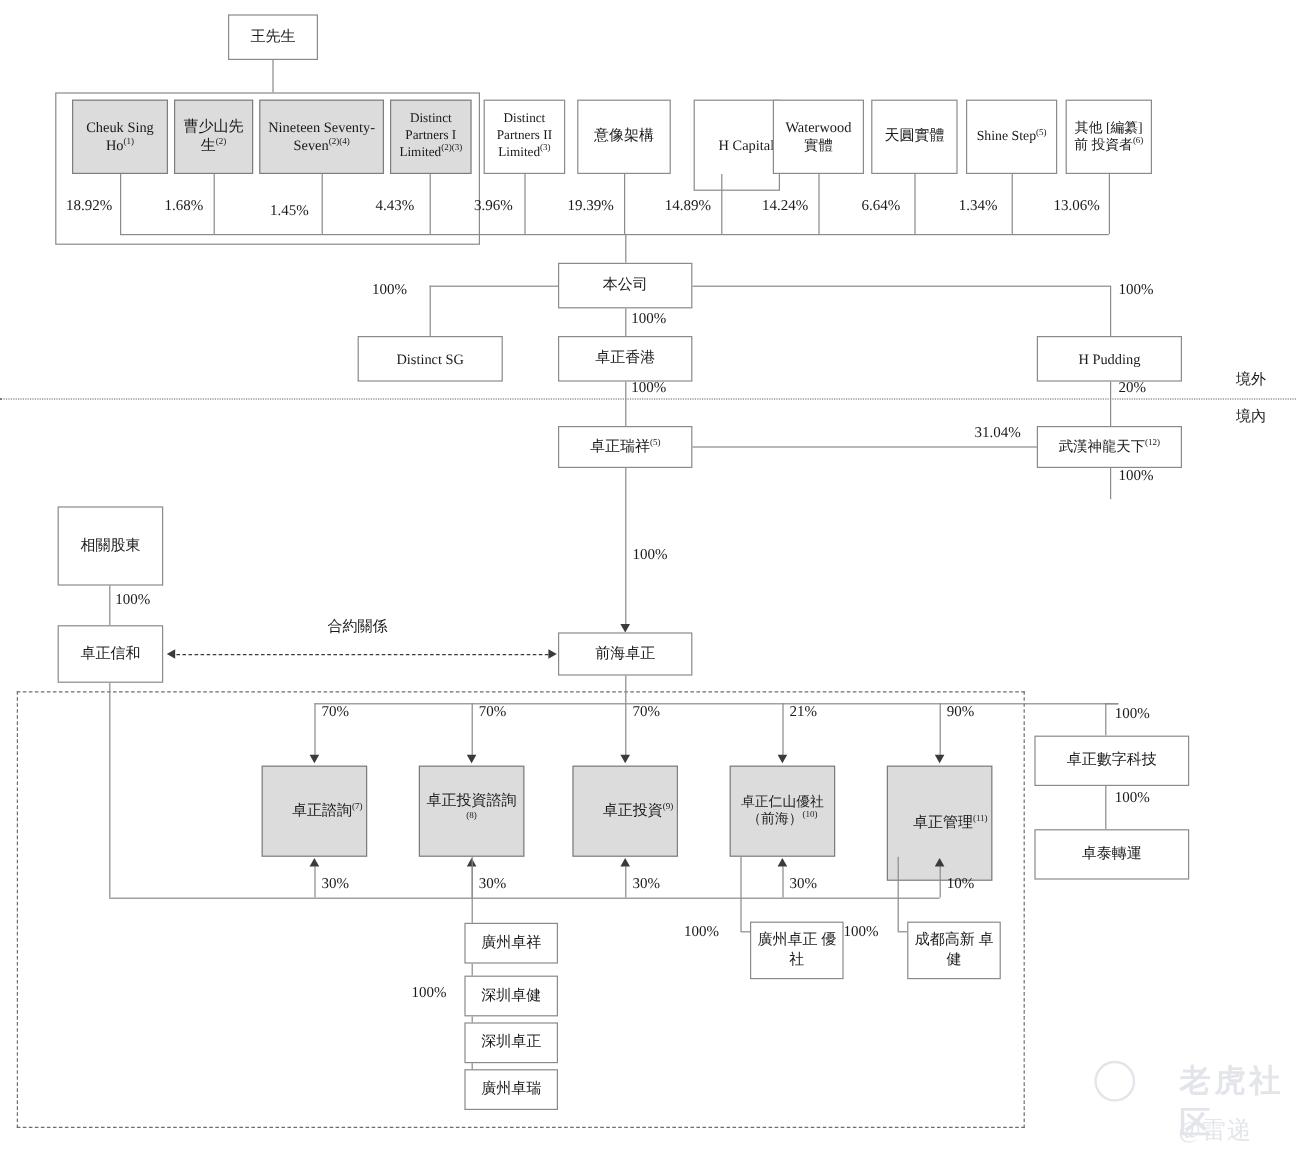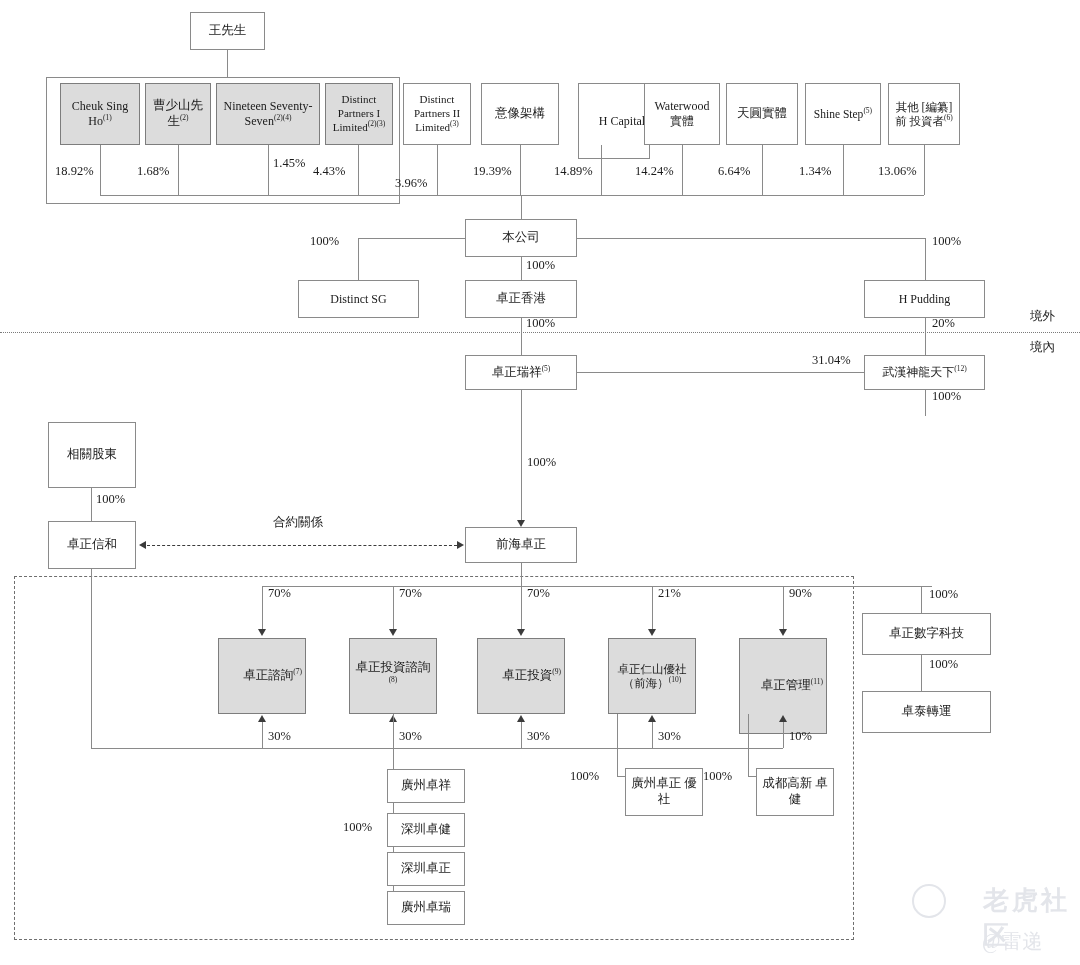--- a/index.html
+++ b/index.html
@@ -91,23 +91,23 @@
   <div class="vl" style="left:437px;top:145px;height:50px;"></div>
   <div class="vl" style="left:520px;top:145px;height:50px;"></div>
   <div class="vl" style="left:601px;top:145px;height:50px;"></div>
   <div class="vl" style="left:682px;top:145px;height:50px;"></div>
   <div class="vl" style="left:762px;top:145px;height:50px;"></div>
   <div class="vl" style="left:843px;top:145px;height:50px;"></div>
   <div class="vl" style="left:924px;top:145px;height:50px;"></div>
 
   <div class="lbl en" style="left:55px;top:164px;">18.92%</div>
   <div class="lbl en" style="left:137px;top:164px;">1.68%</div>
-  <div class="lbl en" style="left:225px;top:156px;margin-left:48px;">1.45%</div>
+  <div class="lbl en" style="left:225px;top:168px;">1.45%</div>
   <div class="lbl en" style="left:313px;top:164px;">4.43%</div>
-  <div class="lbl en" style="left:395px;top:176px;text-align:center;">3.96%</div>
+  <div class="lbl en" style="left:395px;top:164px;text-align:center;">3.96%</div>
   <div class="lbl en" style="left:473px;top:164px;">19.39%</div>
   <div class="lbl en" style="left:554px;top:164px;">14.89%</div>
   <div class="lbl en" style="left:635px;top:164px;">14.24%</div>
   <div class="lbl en" style="left:718px;top:164px;">6.64%</div>
   <div class="lbl en" style="left:799px;top:164px;">1.34%</div>
   <div class="lbl en" style="left:878px;top:164px;">13.06%</div>
 
   <div class="hl" style="left:100px;top:195px;width:824px;"></div>
   <div class="vl" style="left:521px;top:195px;height:24px;"></div>
 

